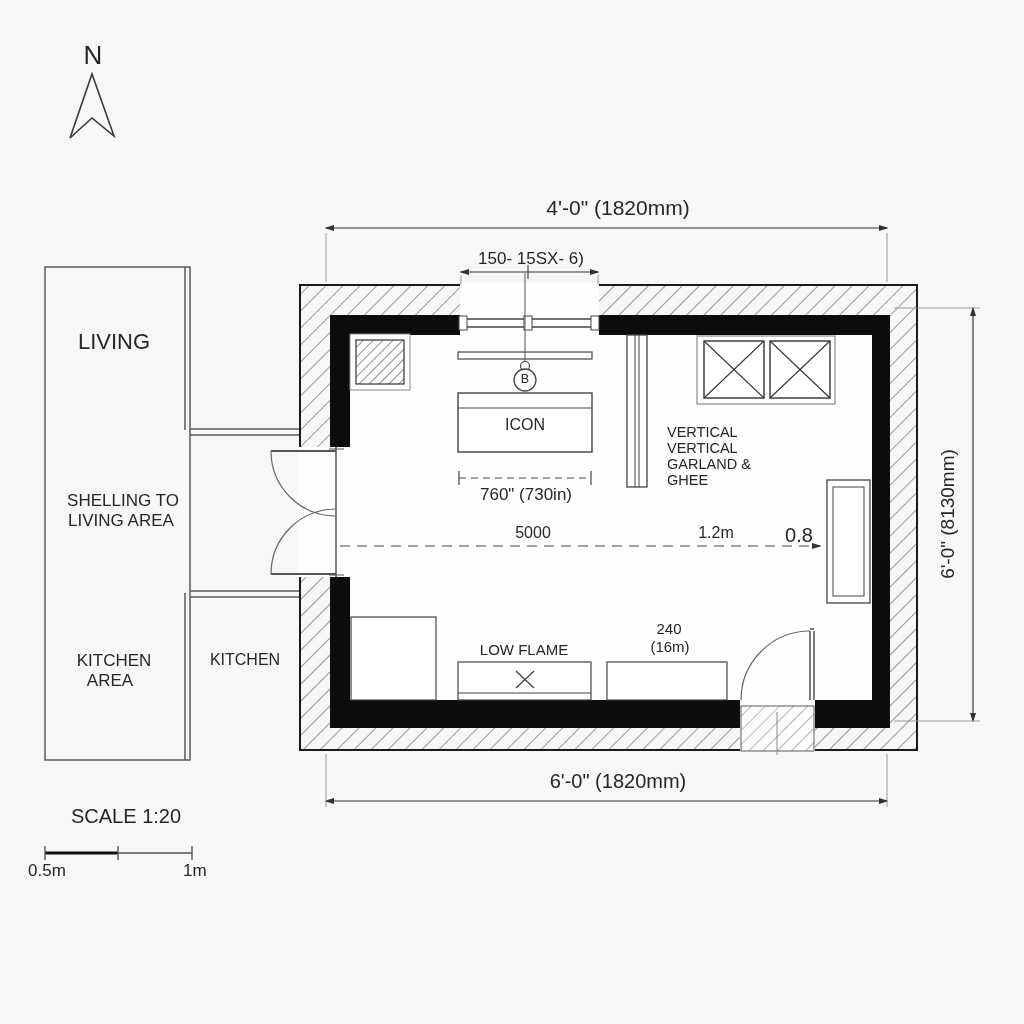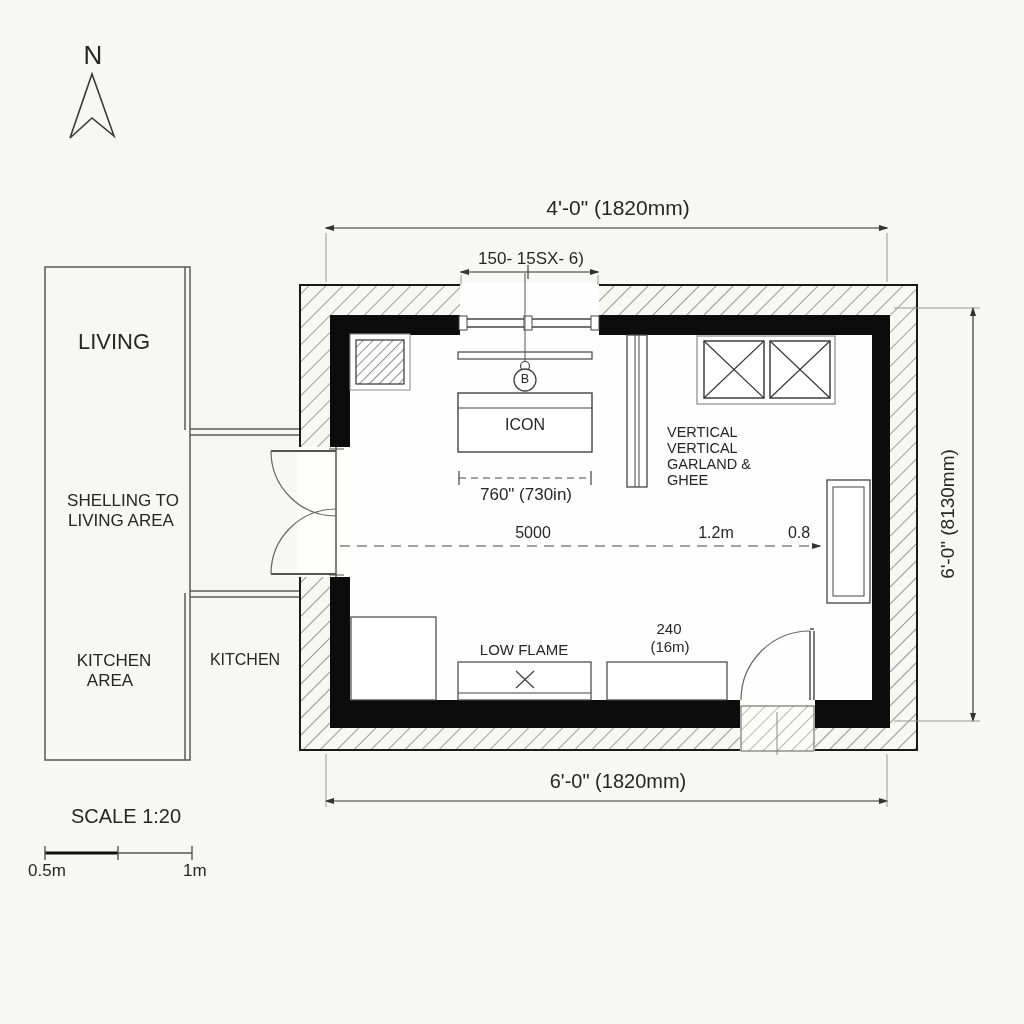--- a/index.html
+++ b/index.html
@@ -199,21 +199,21 @@
 
   <div class="lbl multiline" style="left:667px;top:424px;font-size:14.5px;">
     <div>VERTICAL</div>
     <div>VERTICAL</div>
     <div>GARLAND &amp;</div>
     <div>GHEE</div>
   </div>
 
   <div class="lbl c" style="left:533px;top:525px;font-size:16px;">5000</div>
   <div class="lbl c" style="left:716px;top:525px;font-size:16px;">1.2m</div>
-  <div class="lbl c" style="left:799px;top:525px;font-size:16px;">0.8</div>
+  <div class="lbl c" style="left:799px;top:525px;font-size:20px;">0.8</div>
 
   <div class="lbl c" style="left:524px;top:642px;font-size:15px;">LOW FLAME</div>
   <div class="lbl c" style="left:669px;top:621px;font-size:15px;">240</div>
   <div class="lbl c" style="left:670px;top:639px;font-size:15px;">(16m)</div>
 
   <div class="lbl rot" style="left:948px;top:514px;font-size:19px;">6'-0" (8130mm)</div>
   <div class="lbl c" style="left:618px;top:771px;font-size:20px;">6'-0" (1820mm)</div>
 
   <div class="lbl" style="left:71px;top:806px;font-size:20px;">SCALE 1:20</div>
   <div class="lbl" style="left:28px;top:862px;font-size:17px;">0.5m</div>

